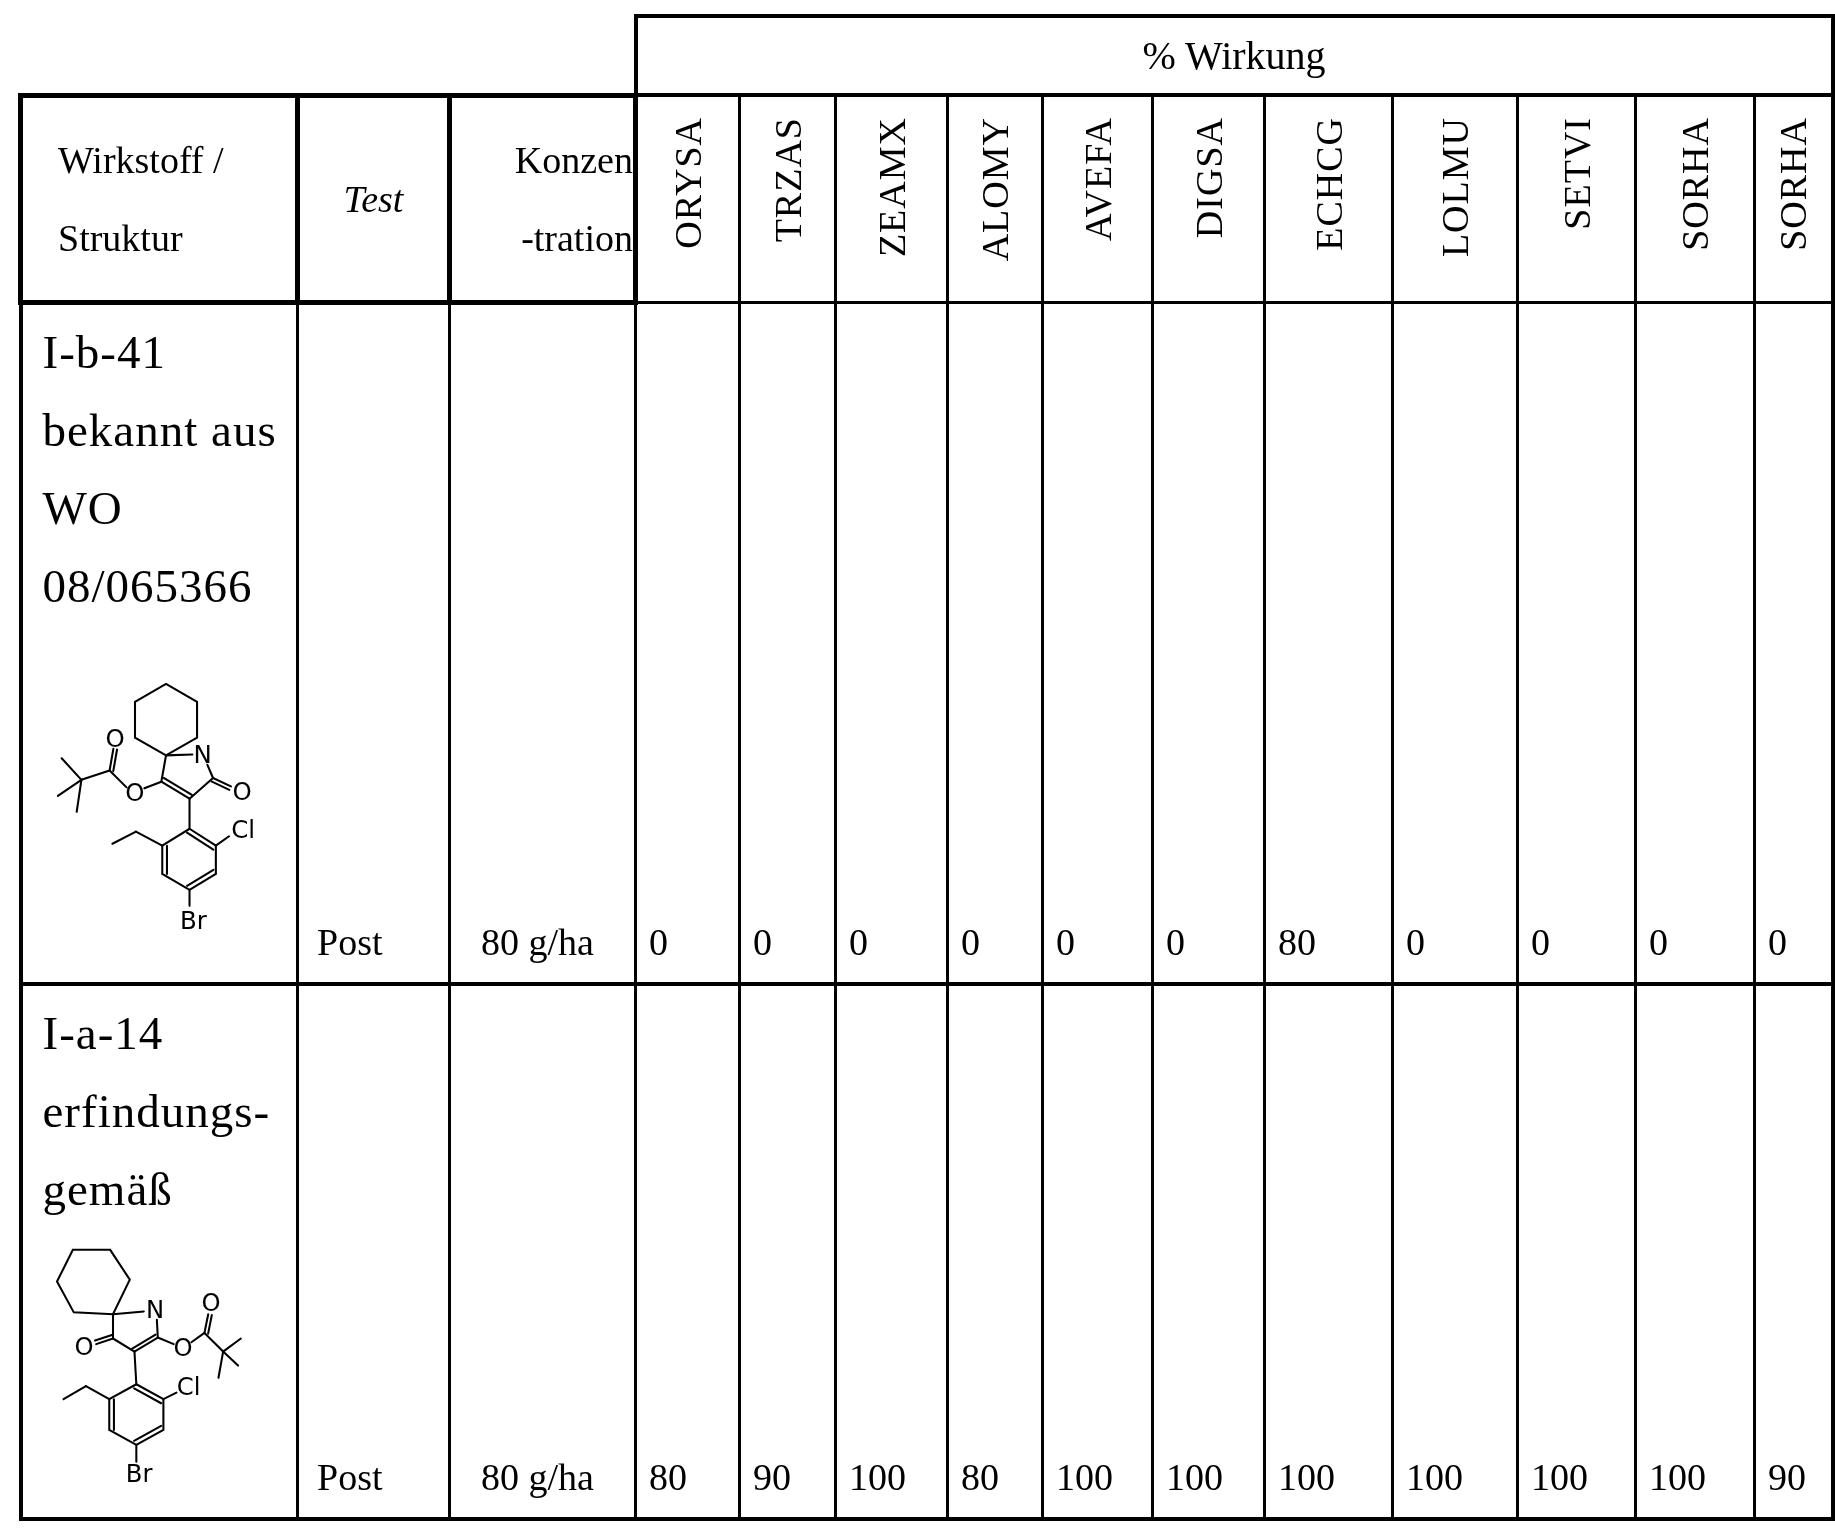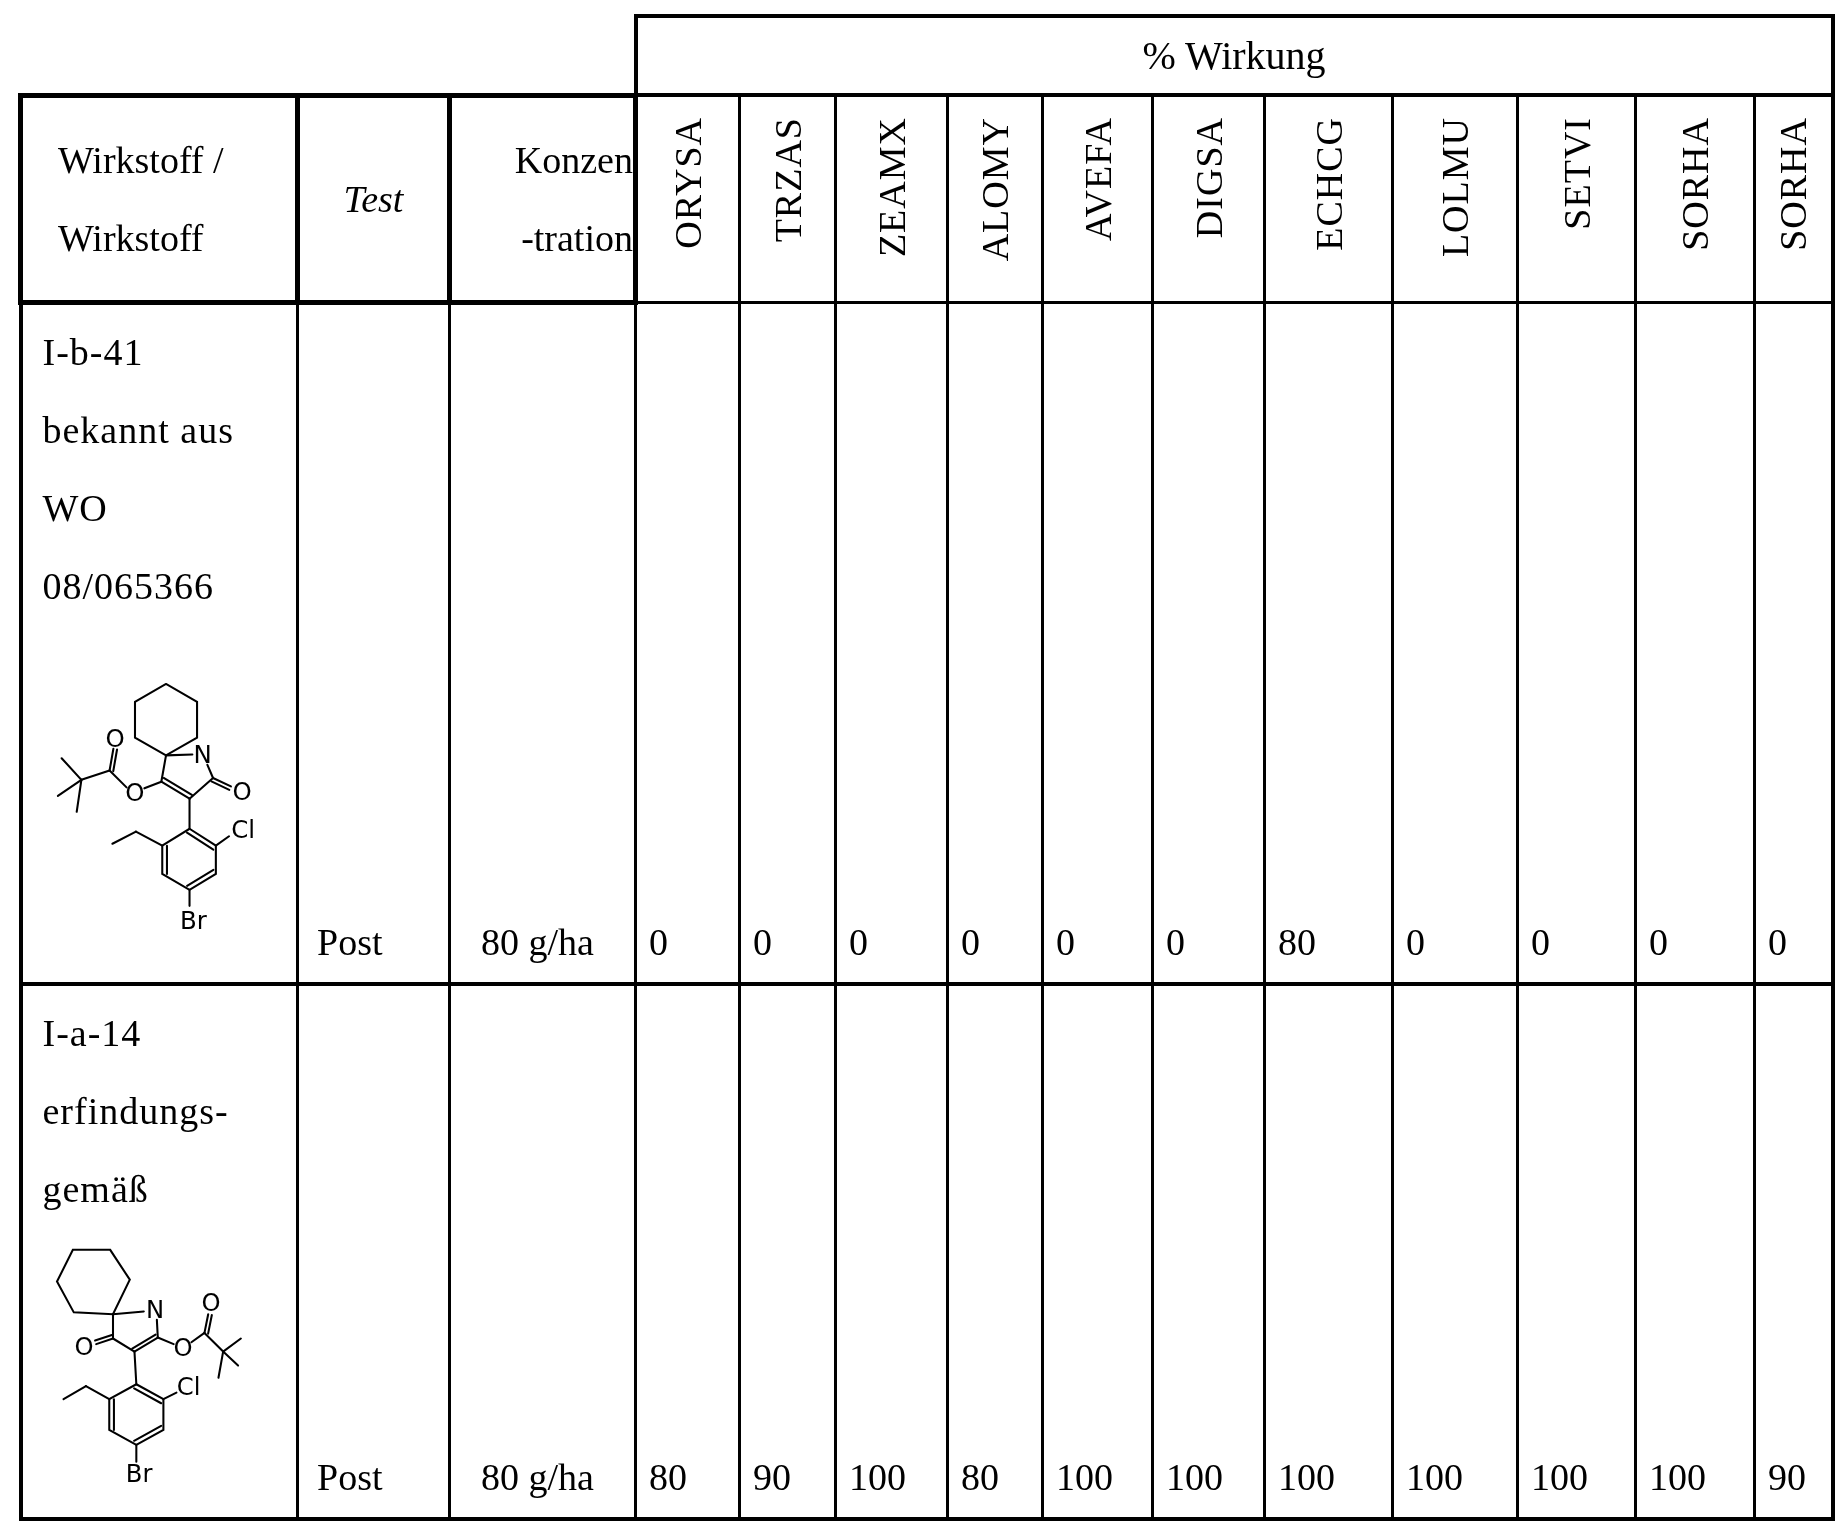--- a/index.html
+++ b/index.html
@@ -28,21 +28,21 @@
   td.bcell{border:3px solid #000;font-size:38px;vertical-align:bottom;
            padding-bottom:18px;}
   td.first{border-left:4px solid #000;}
   td.last{border-right:4px solid #000;}
   tr.r2 td{border-top:4px solid #000;border-bottom:4px solid #000;}
   td.testc{padding-left:18px;}
   td.concc{padding-left:30px;white-space:nowrap;}
   td.valc{padding-left:12px;}
   
   td.compound{vertical-align:top;padding:8px 4px 0 20px;}
-  .cmp-lines div{line-height:78px;white-space:nowrap;font-size:38px;
+  .cmp-lines div{line-height:78px;white-space:nowrap;font-size:47px;
                  letter-spacing:1px;}
   .struct{display:block;}
   .s1{margin:58px 0 0 13px;}
   .s2{margin:18px 0 0 0;}
   svg .bond{stroke:#000;stroke-width:2.2;fill:none;stroke-linecap:round;}
   svg text{font-family:"DejaVu Sans", sans-serif;font-size:26px;fill:#000;}
 </style>
 </head>
 <body>
 
@@ -72,21 +72,21 @@
     <td class="blank"></td>
     <td class="wirkung" colspan="11">
       <span>% Wirkung</span>
     </td>
   </tr>
 
   <tr style="height:207px">
     <td class="hcell">
       <div class="hlines pad-wirk">
         <div>Wirkstoff /</div>
-        <div>Wirkstoff</div>
+        <div>Struktur</div>
       </div>
     </td>
     <td class="hcell test">
       <span>Test</span>
     </td>
     <td class="hcell">
       <div class="hlines pad-konz">
         <div>Konzen</div>
         <div>-tration</div>
       </div>

